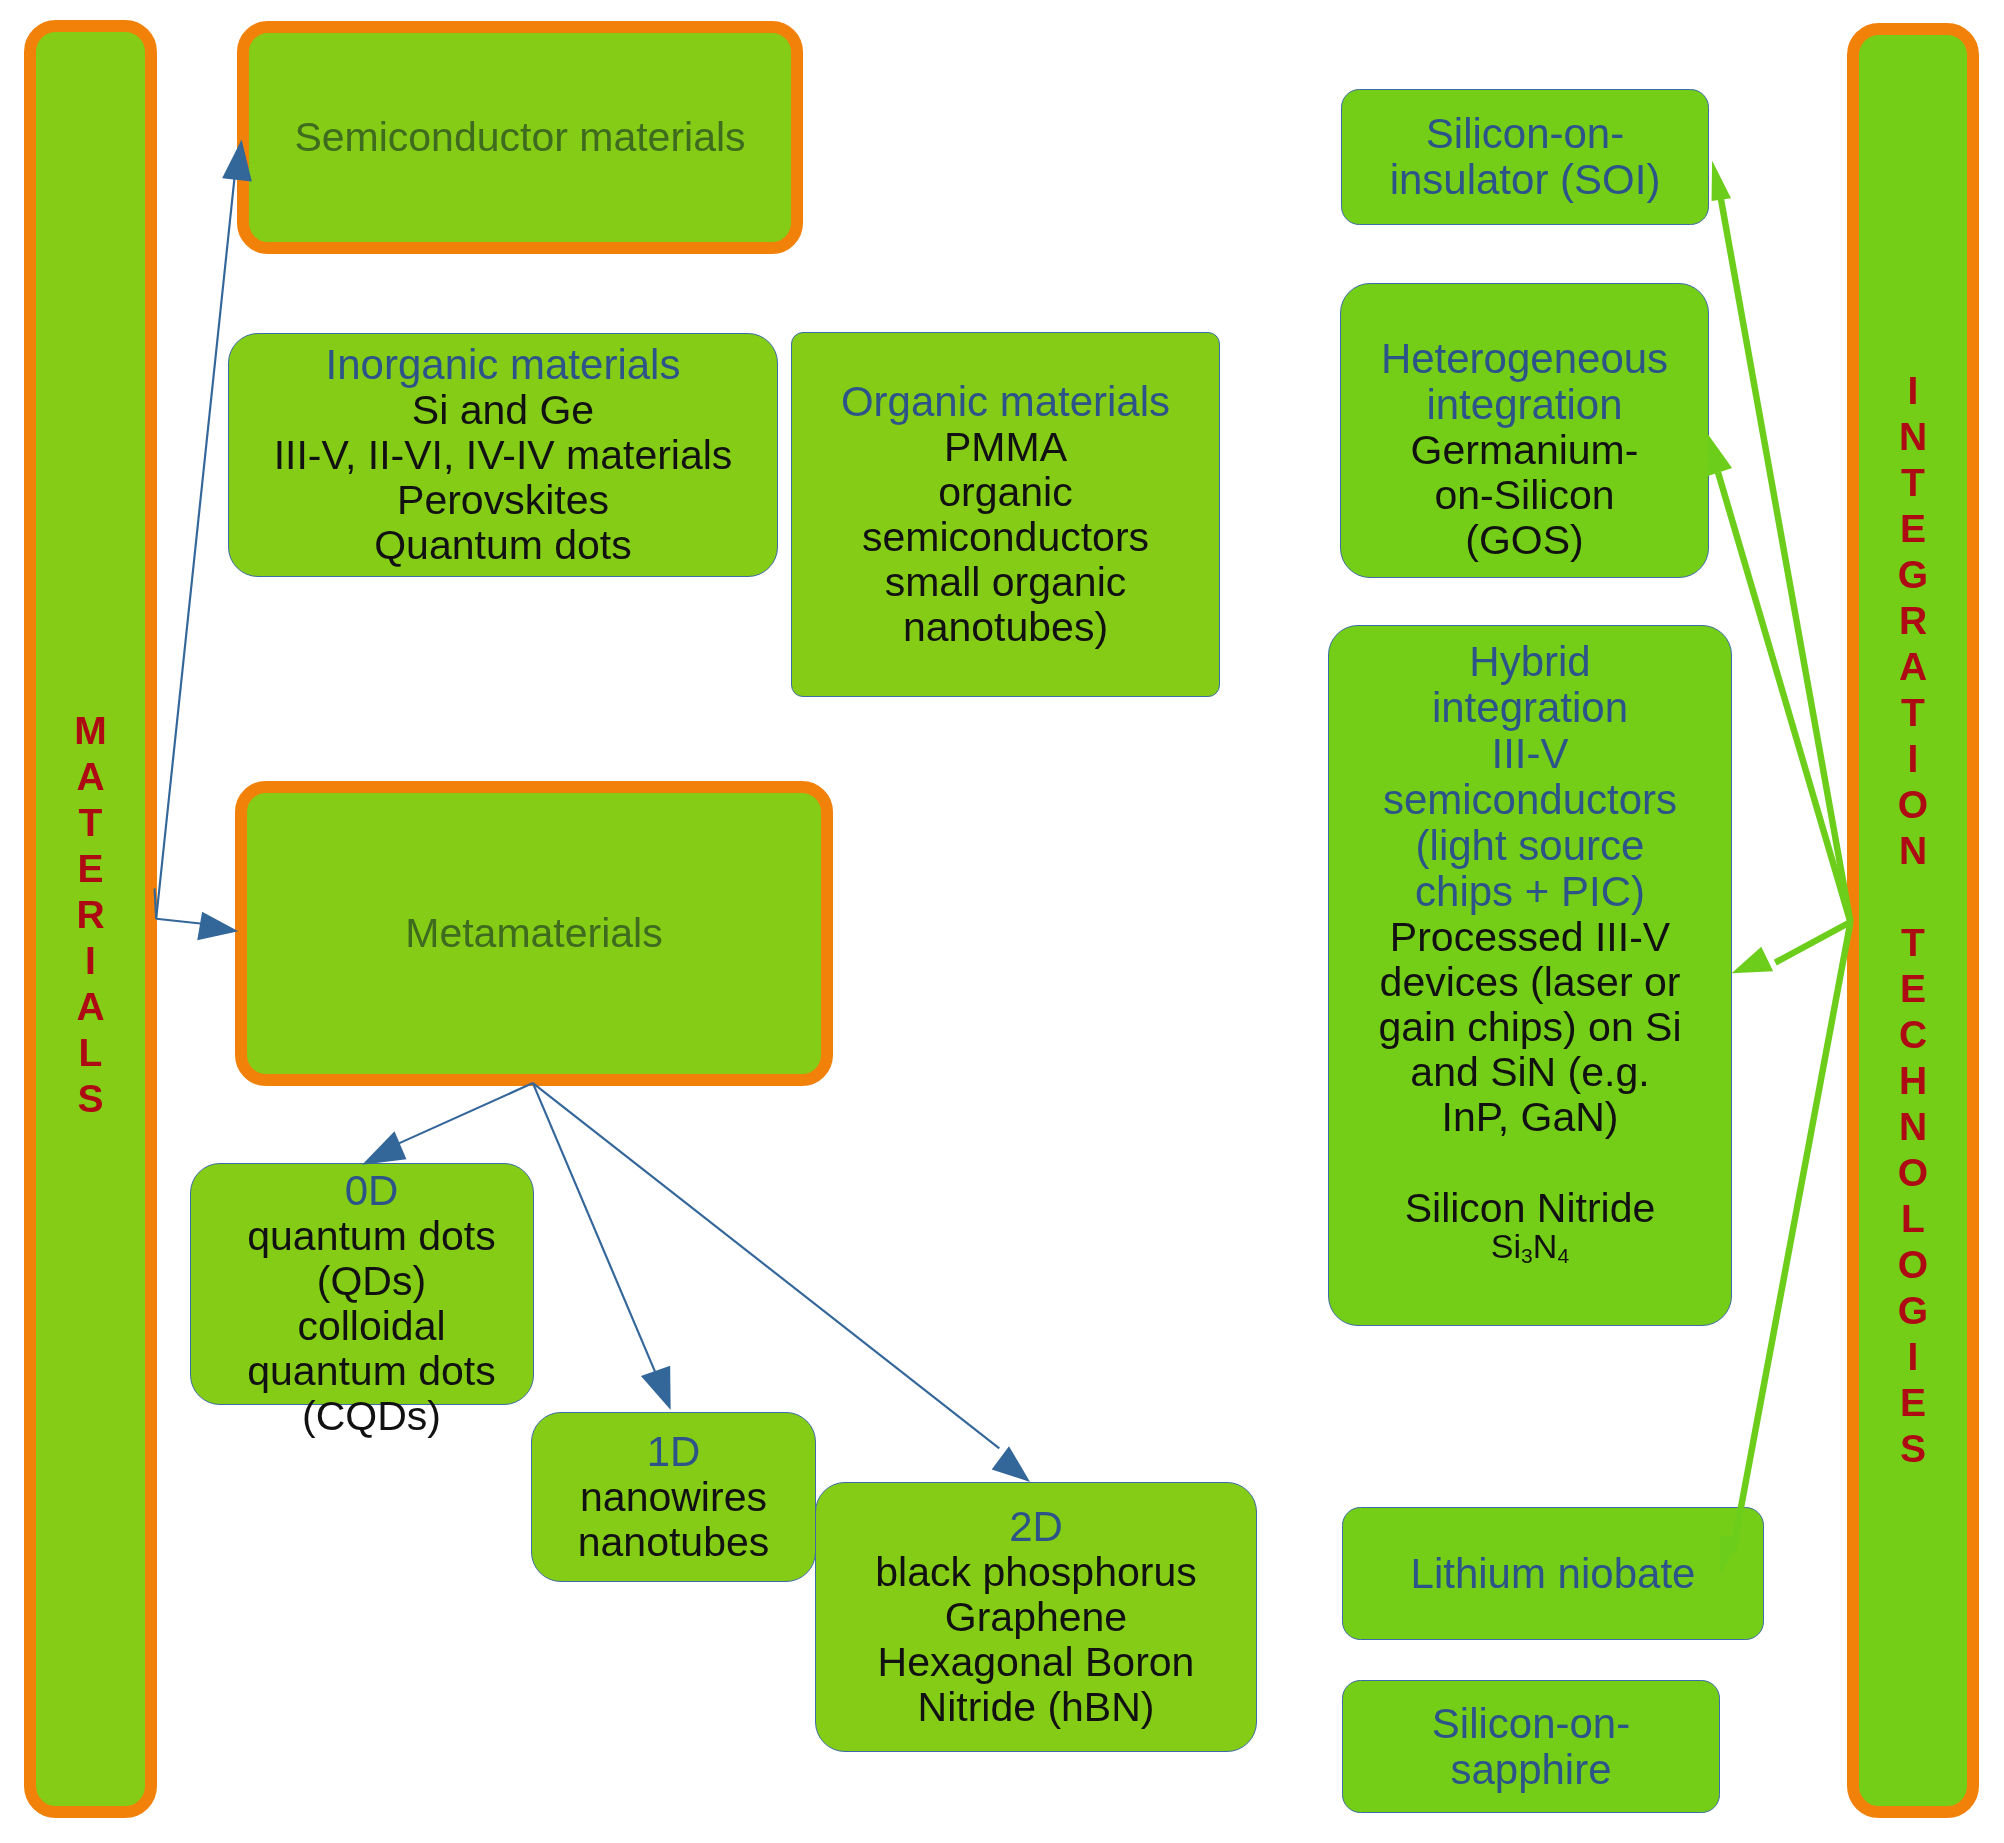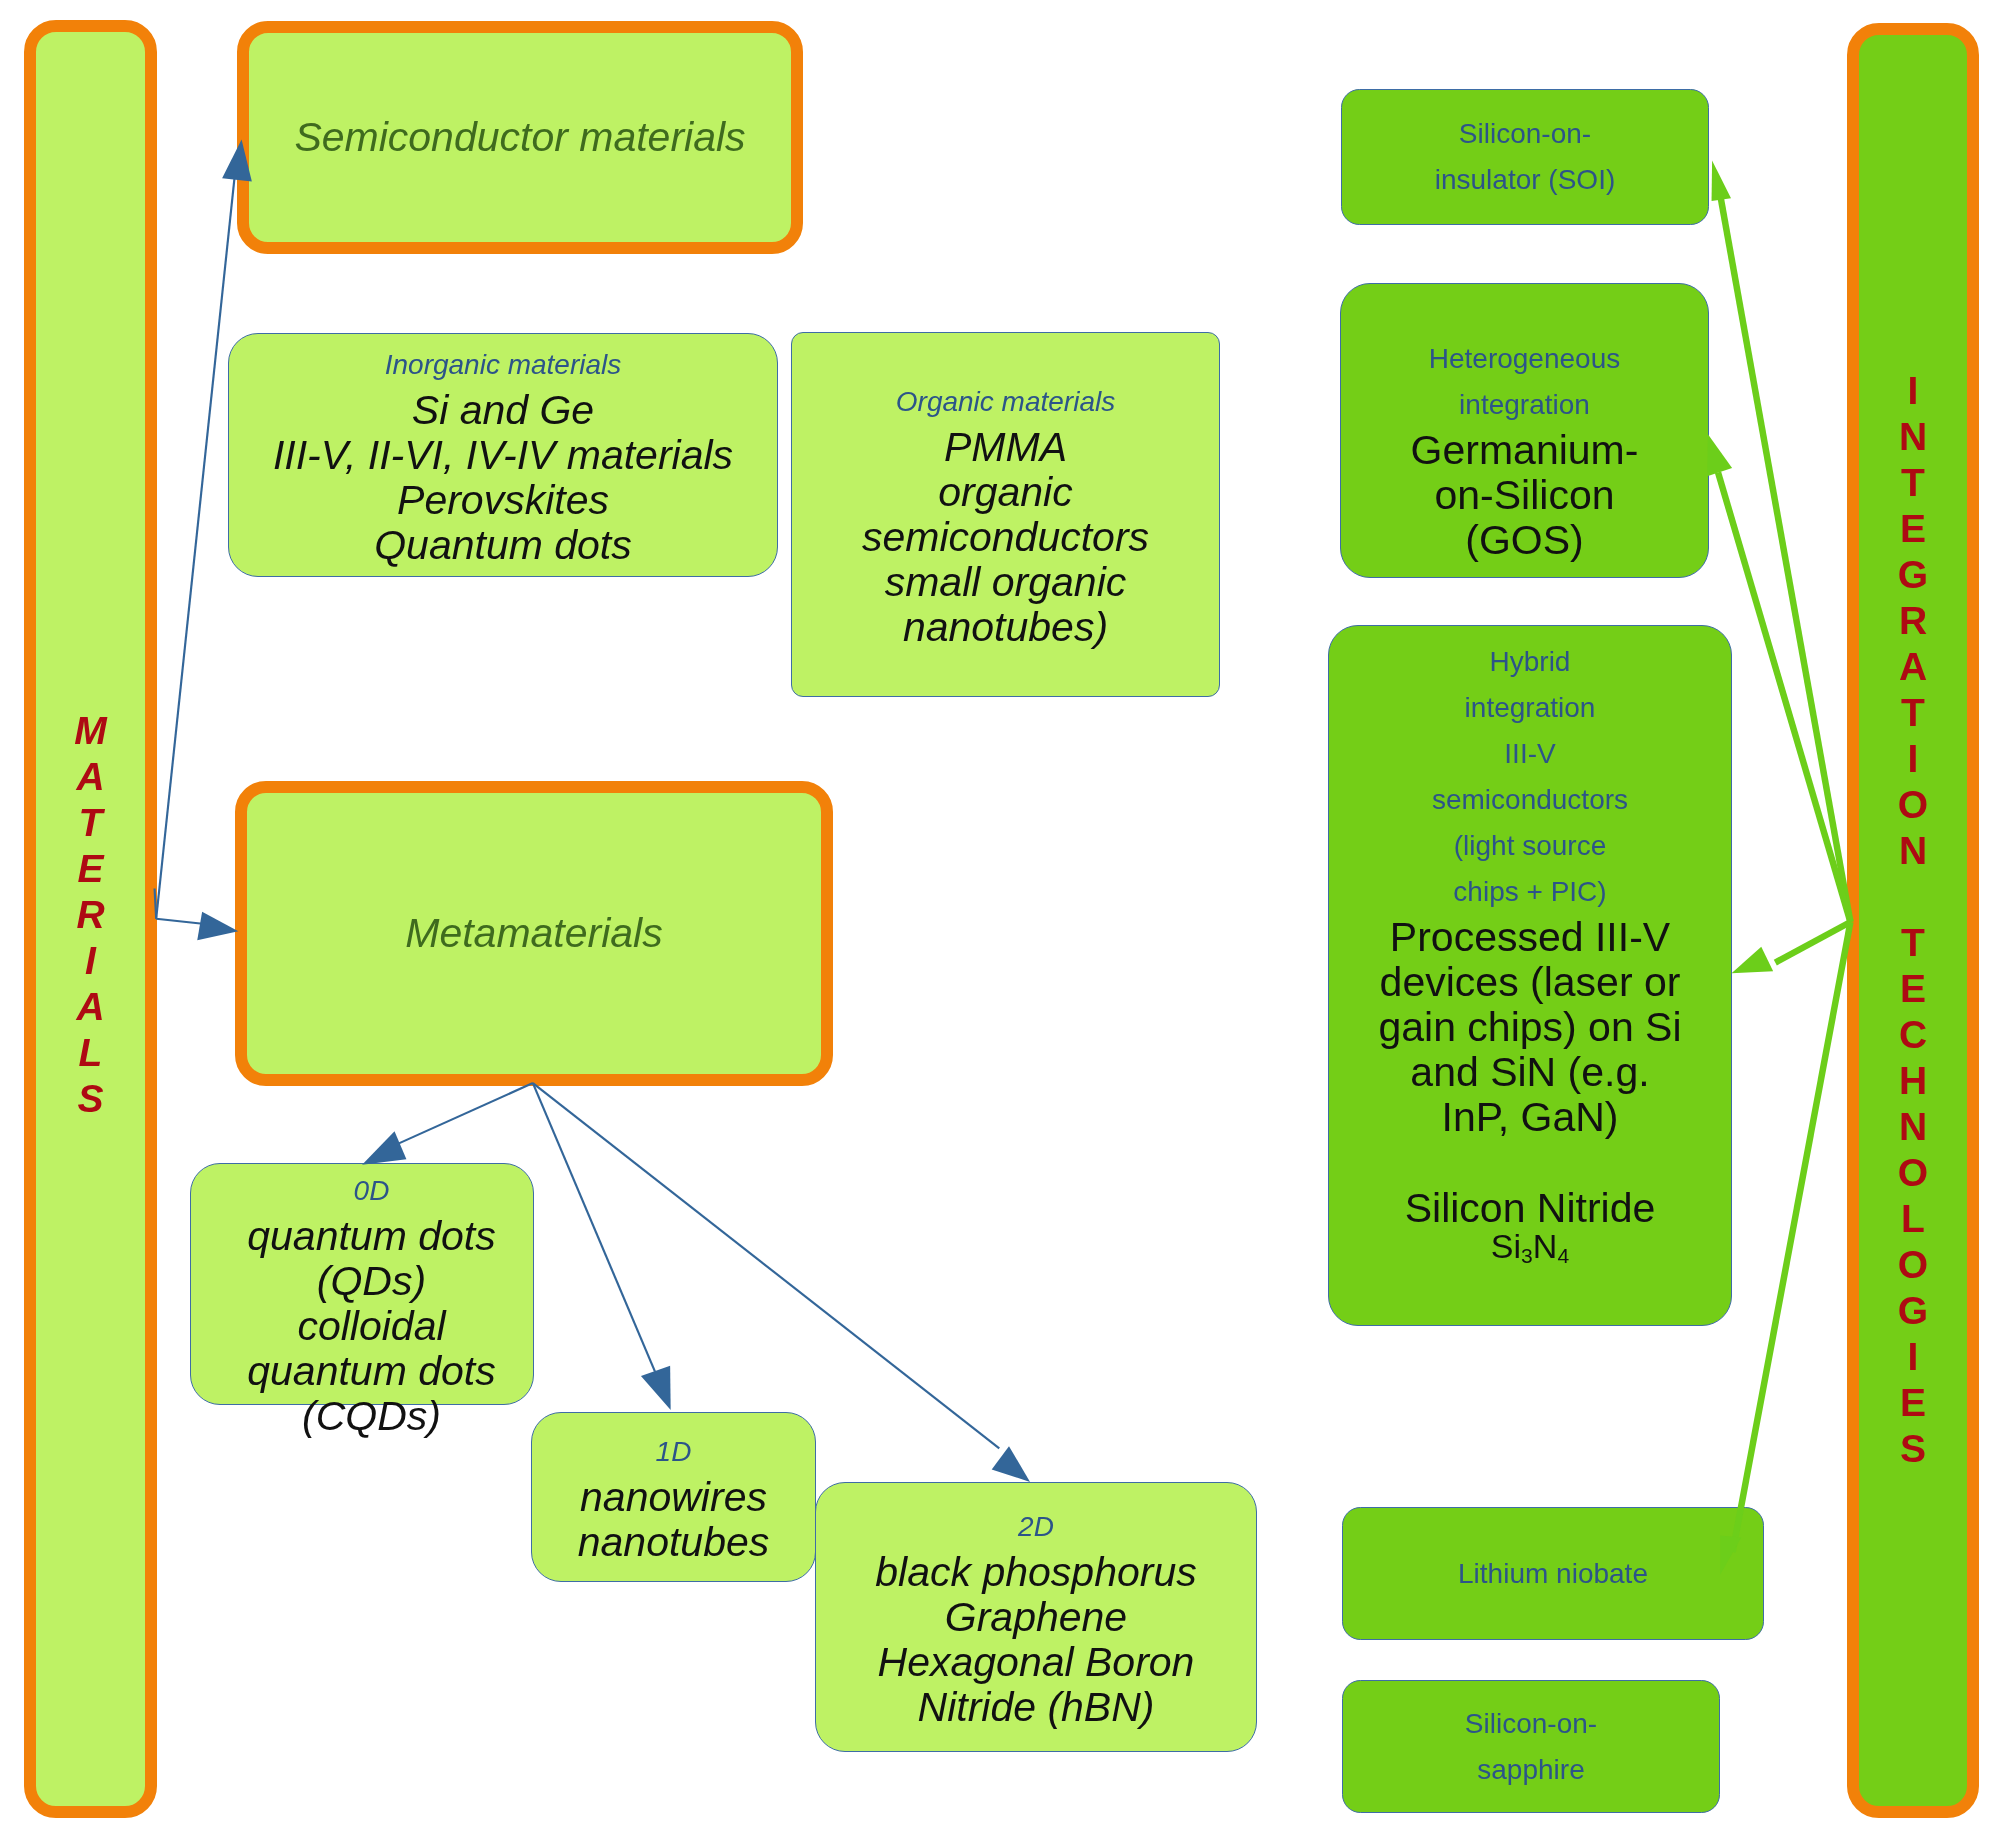--- a/index.html
+++ b/index.html
@@ -6,25 +6,25 @@
   html,body{margin:0;padding:0;background:#ffffff;}
   body{width:2005px;height:1844px;position:relative;overflow:hidden;
        font-family:"Liberation Sans", sans-serif;
        -webkit-font-smoothing:antialiased;}
   .stage{position:absolute;left:0;top:0;width:2005px;height:1844px;}
   svg.edges{position:absolute;left:0;top:0;width:2005px;height:1844px;z-index:5;pointer-events:none;}
   .node{position:absolute;box-sizing:border-box;display:flex;flex-direction:column;
         align-items:center;justify-content:center;text-align:center;}
   .rail{position:absolute;box-sizing:border-box;display:flex;flex-direction:column;
         align-items:center;justify-content:center;}
-  .blue{background:#bef264;border:1.6px solid #3E6DA6;font-style:italic;}
+  .blue{background:#84cc16;border:1.6px solid #3E6DA6;}
   .green{background:#74CE17;border:1.6px solid #3E6DA6;}
   .accent{border:12px solid #F28109;}
   .title-green{color:#3F6B1E;font-size:41px;line-height:1.08;}
-  .sub-head{color:#2C5489;font-size:28px;line-height:46px;}
+  .sub-head{color:#2C5489;font-size:42px;line-height:46px;}
   .sub-body{color:#111111;font-size:41px;line-height:45px;}
   .railtxt{color:#AE0A13;font-weight:bold;font-size:39px;line-height:46px;
            letter-spacing:0px;white-space:pre;text-align:center;}
   sub{font-size:0.62em;vertical-align:-0.22em;}
   .sin{font-size:34px;line-height:36px;}
 </style>
 </head>
 <body>
 
 <div class="stage">

